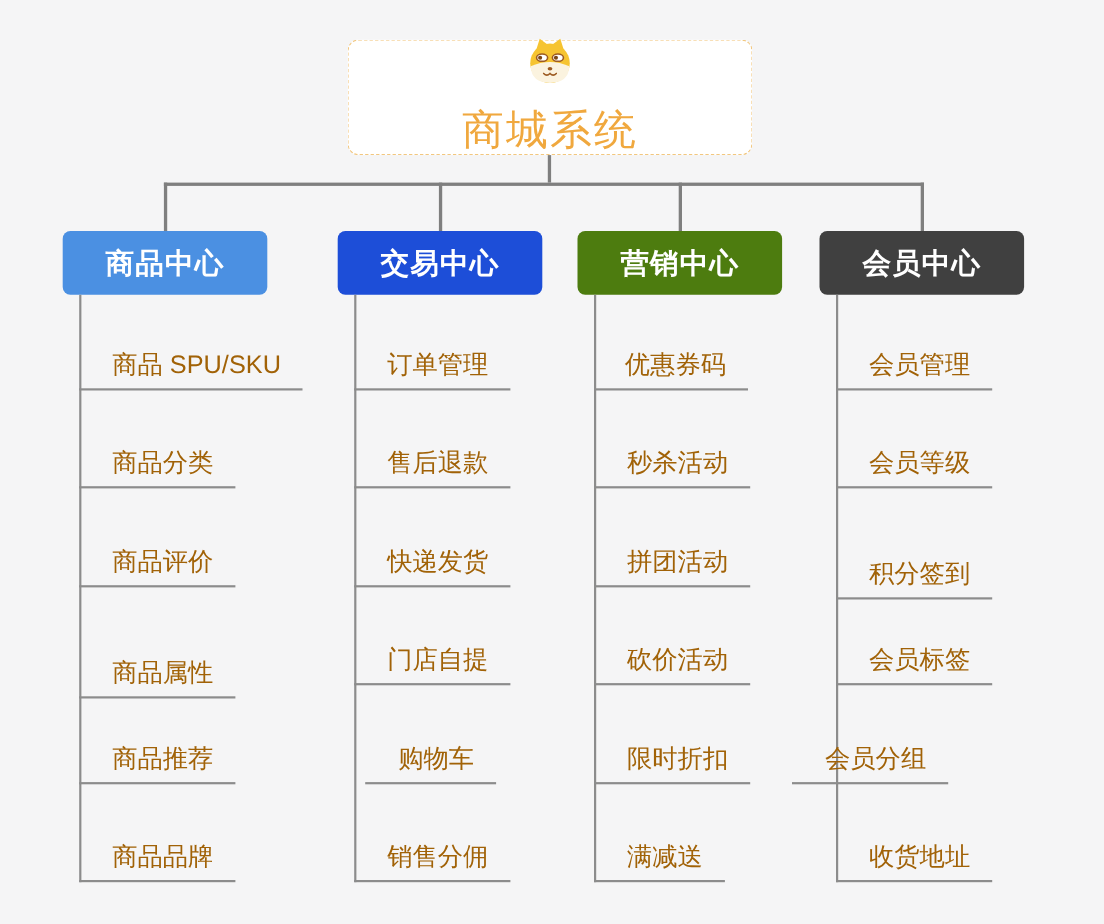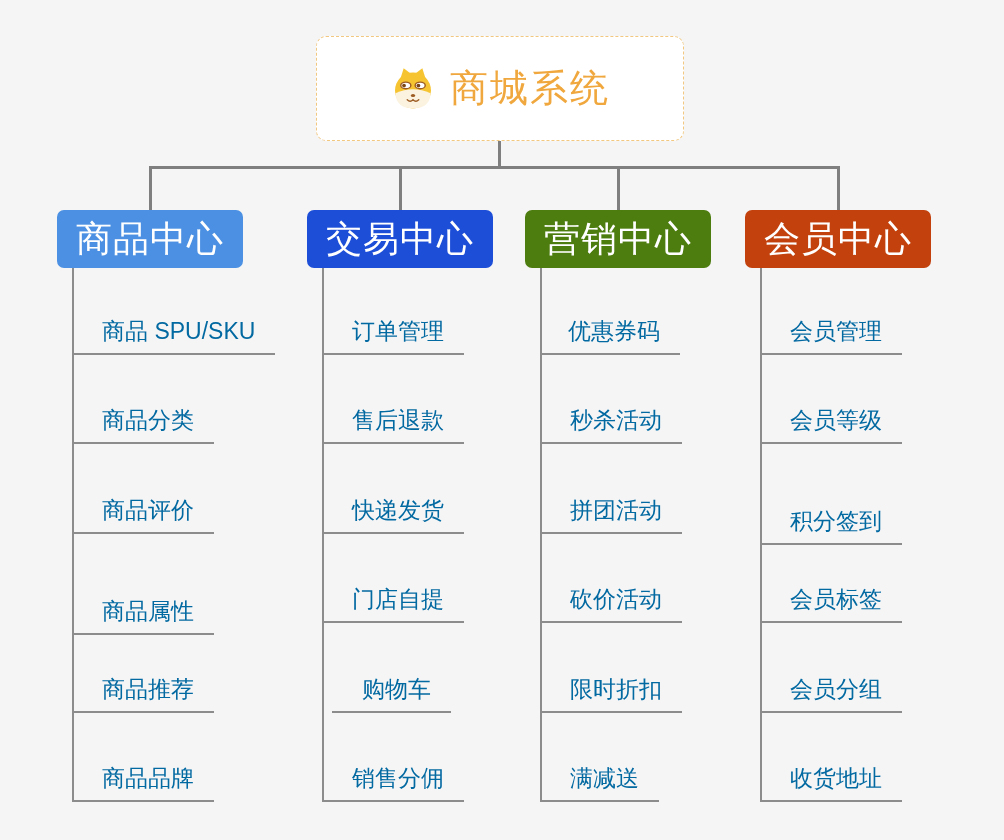--- a/index.html
+++ b/index.html
@@ -17,60 +17,62 @@
   .root-node{
     position:absolute;
     left:316px;top:36px;
     width:368px;height:105px;
     background:#ffffff;
     border:1px dashed #f2c77f;
     border-radius:10px;
     box-sizing:border-box;
     display:flex;align-items:center;justify-content:center;
     gap:14px;
+    flex-direction:column;
   }
   .root-icon{display:flex;align-items:center;}
   .root-label{
     font-size:38px;
     letter-spacing:2px;
     color:#f0a83e;
   }
   
   .line{position:absolute;background:#7f7f7f;}
   
   .branch-box{
     position:absolute;
     top:210px;height:58px;width:186px;
     border-radius:7px;
     display:flex;align-items:center;justify-content:center;
     box-sizing:border-box;
   }
   .branch-label{
-    font-size:36px;
+    font-size:26px;
     color:#ffffff;
     letter-spacing:1px;
+    font-weight:bold;
   }
   
   .trunk{
     position:absolute;
     width:2px;
     background:#8c8c8c;
   }
   .leaf{
     position:absolute;
     height:38px;
     box-sizing:border-box;
     padding:0 20px 7px 30px;
     border-bottom:2px solid #8c8c8c;
     display:flex;align-items:flex-end;
     white-space:nowrap;
   }
   .leaf-label{
     font-size:23px;
-    color:#0369a1;
+    color:#a16207;
     line-height:1.25;
   }
 </style>
 </head>
 <body>
 
 <div id="canvas">
 
   <div class="root-node">
     <span class="root-icon">
@@ -156,36 +158,36 @@
       <div class="leaf" style="left: 540px; top: 585px; border-bottom-color: rgb(140, 140, 140);">
         <span class="leaf-label">砍价活动</span>
       </div>
       <div class="leaf" style="left: 540px; top: 675px; border-bottom-color: rgb(140, 140, 140);">
         <span class="leaf-label">限时折扣</span>
       </div>
       <div class="leaf" style="left: 540px; top: 764px; border-bottom-color: rgb(140, 140, 140);">
         <span class="leaf-label">满减送</span>
       </div>
       <div class="line" style="left: 837px; top: 166px; width: 3px; height: 44px; background: rgb(127, 127, 127);"></div>
-      <div class="branch-box" style="left: 745px; background: #c2410c;">
+      <div class="branch-box" style="left: 745px; background: #404040;">
         <span class="branch-label">会员中心</span>
       </div>
       <div class="trunk" style="left: 760px; top: 268px; height: 534px; background: rgb(140, 140, 140);"></div>
       <div class="leaf" style="left: 760px; top: 317px; border-bottom-color: rgb(140, 140, 140);">
         <span class="leaf-label">会员管理</span>
       </div>
       <div class="leaf" style="left: 760px; top: 406px; border-bottom-color: rgb(140, 140, 140);">
         <span class="leaf-label">会员等级</span>
       </div>
       <div class="leaf" style="left: 760px; top: 496px; border-bottom-color: rgb(140, 140, 140); margin-top: 11px;">
         <span class="leaf-label">积分签到</span>
       </div>
       <div class="leaf" style="left: 760px; top: 585px; border-bottom-color: rgb(140, 140, 140);">
         <span class="leaf-label">会员标签</span>
       </div>
-      <div class="leaf" style="left: 760px; top: 675px; border-bottom-color: rgb(140, 140, 140);">
+      <div class="leaf" style="left: 720px; top: 675px; border-bottom-color: rgb(140, 140, 140);">
         <span class="leaf-label">会员分组</span>
       </div>
       <div class="leaf" style="left: 760px; top: 764px; border-bottom-color: rgb(140, 140, 140);">
         <span class="leaf-label">收货地址</span>
       </div>
     </div>
 </div>
 
 </body></html>

